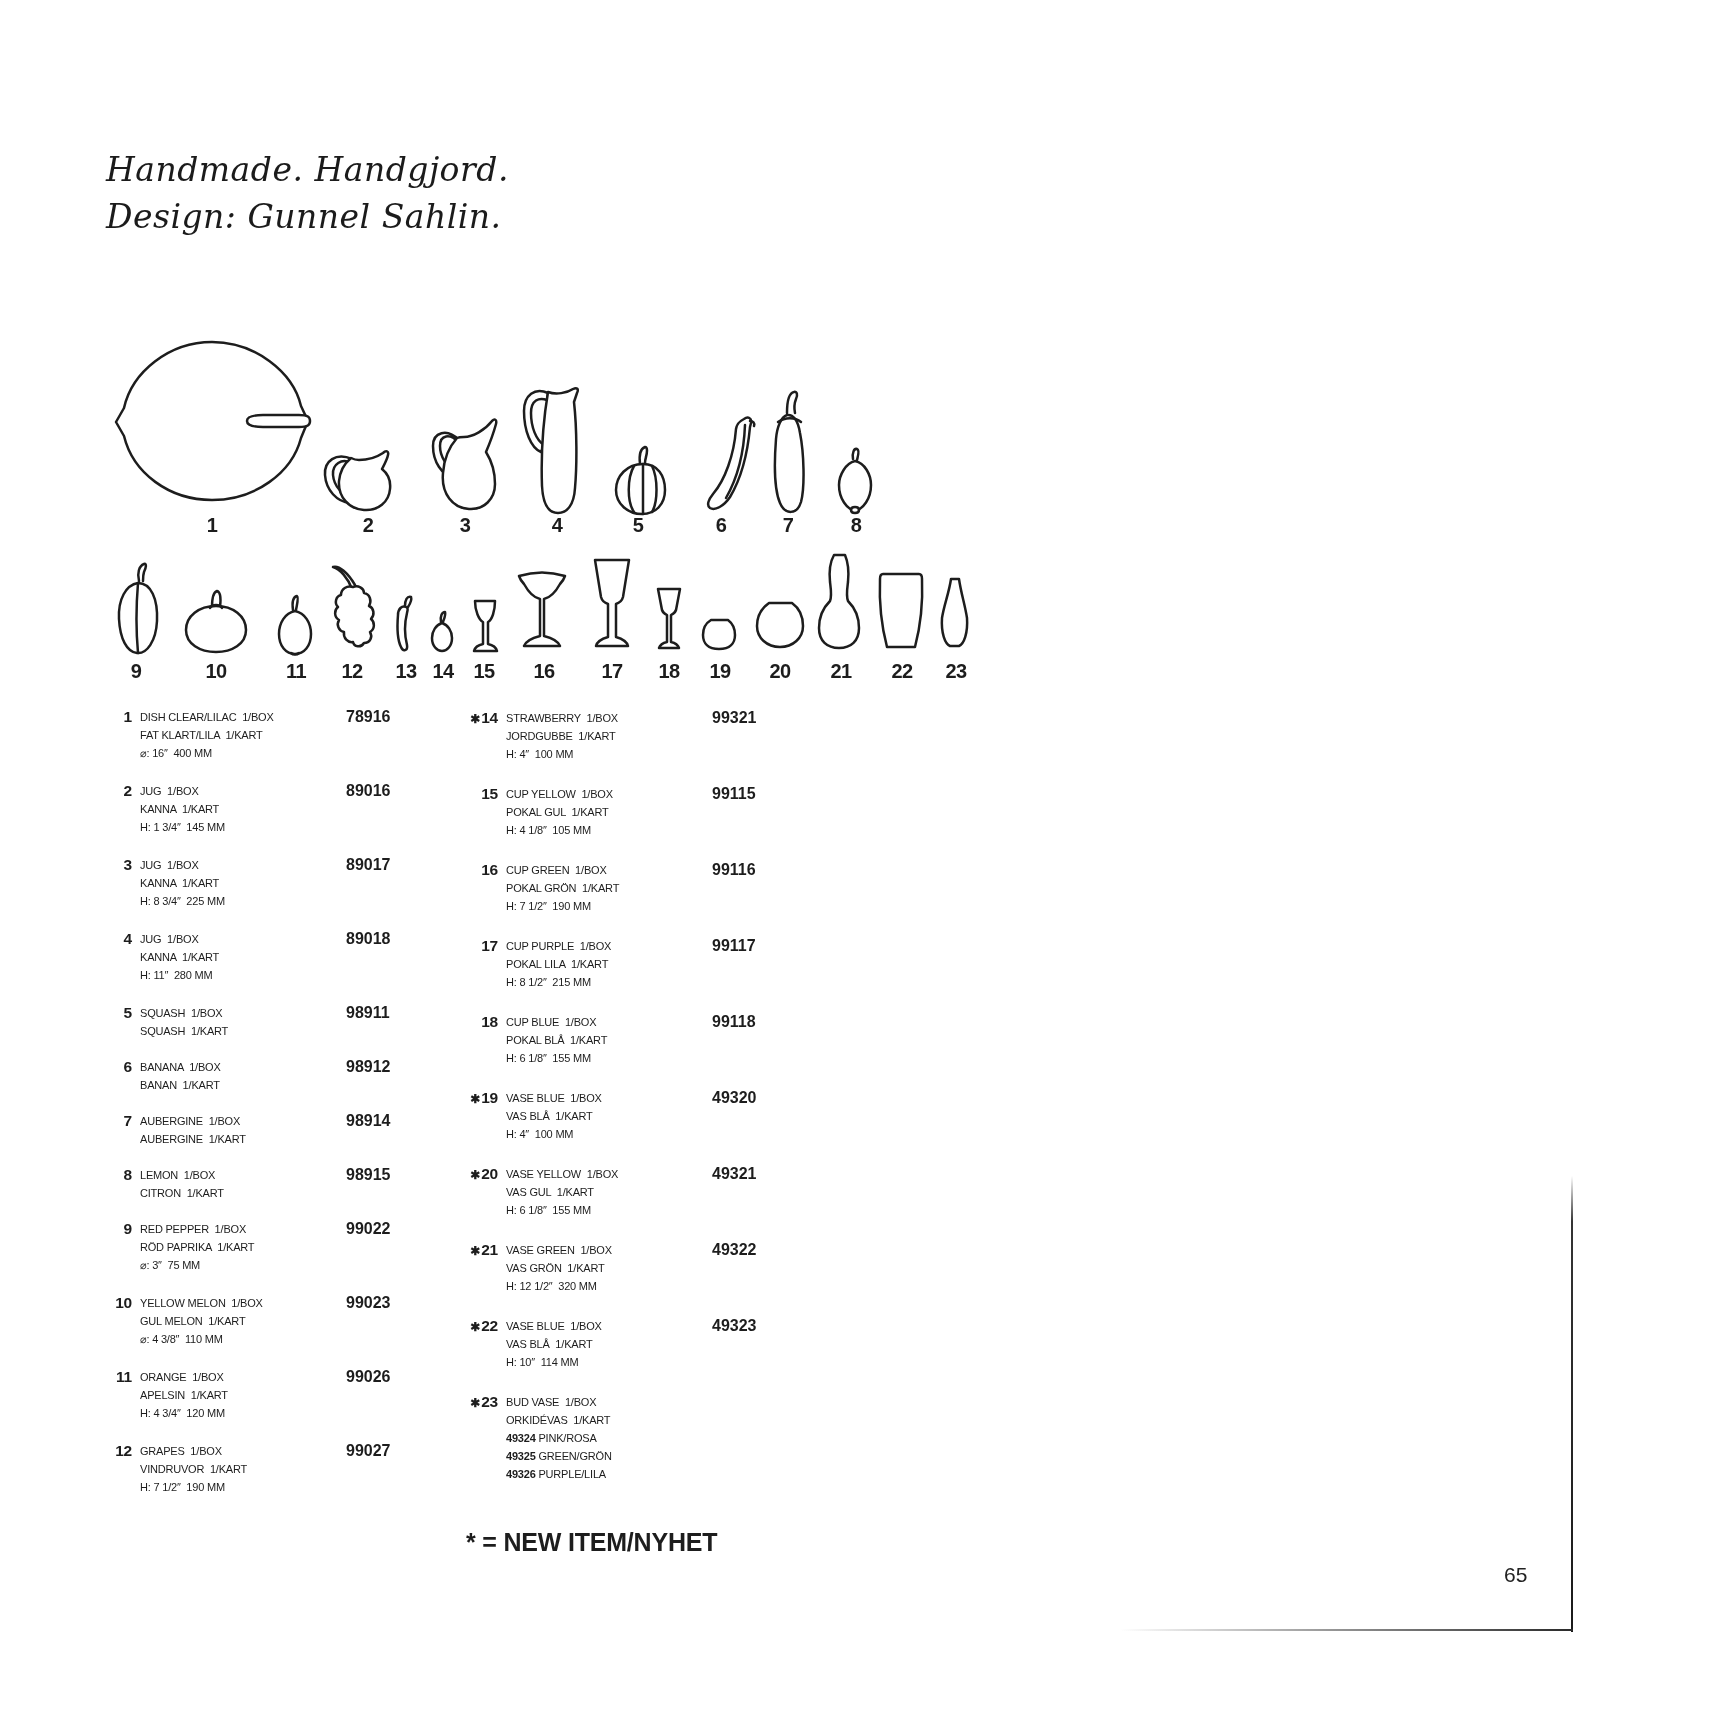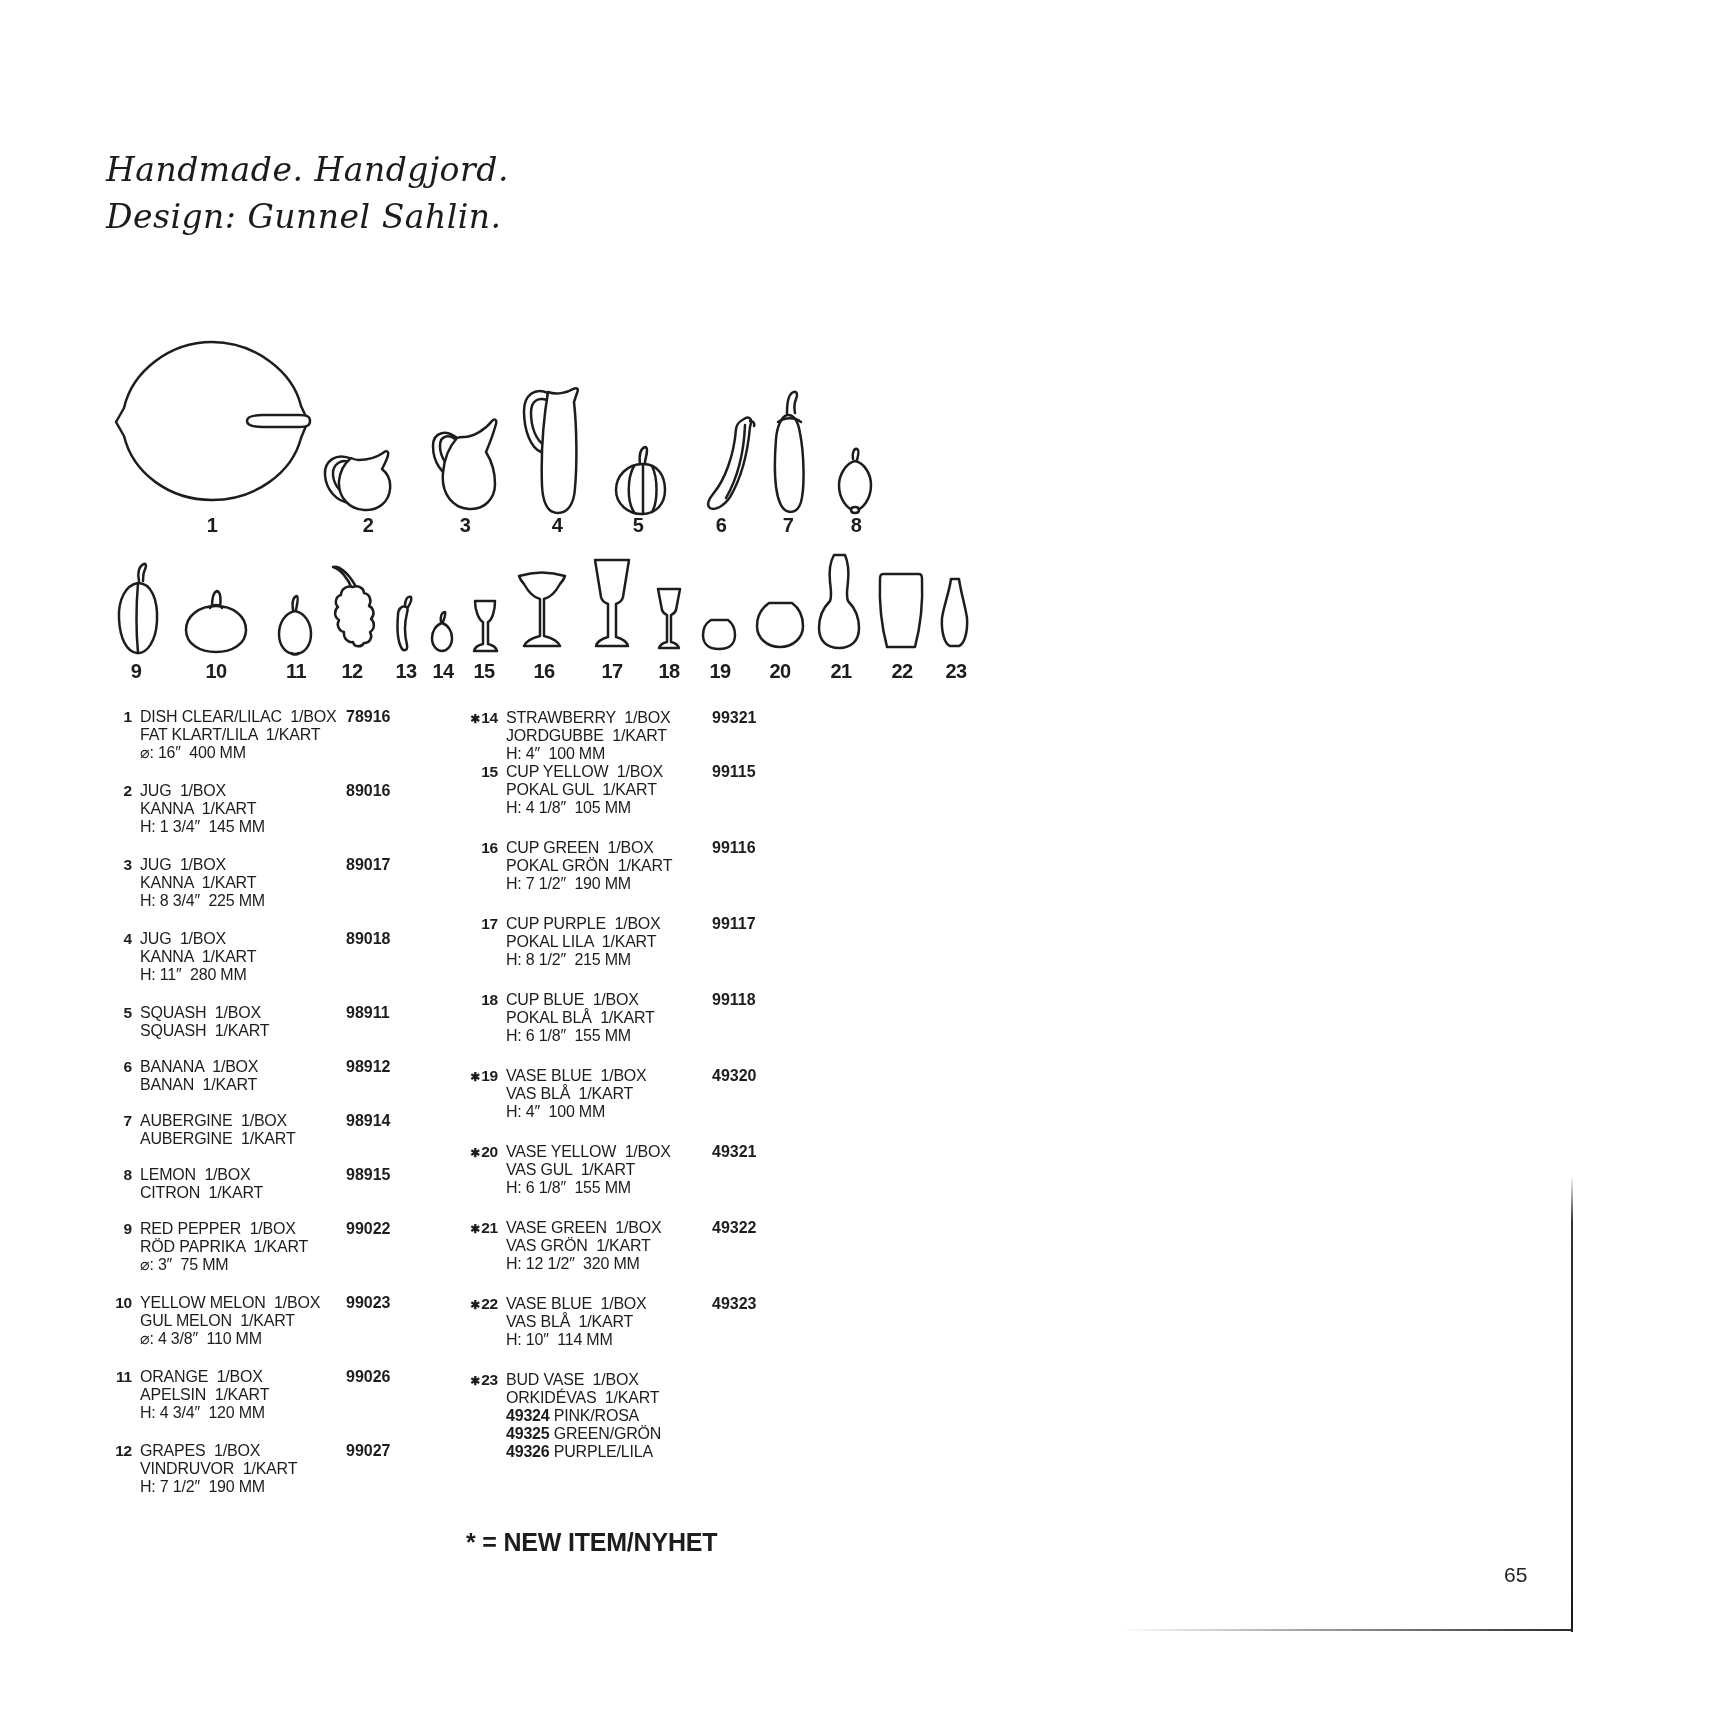--- a/index.html
+++ b/index.html
@@ -13,21 +13,21 @@
   .fig svg path{stroke:#1d1d1d;stroke-width:2.5;fill:none;stroke-linecap:round;stroke-linejoin:round}
   .fig svg path.w{fill:#fff}
   .fig-num{position:absolute;transform:translateX(-50%);font-size:20px;font-weight:700;letter-spacing:-.5px}
   .col{position:absolute;width:350px}
   .col-left{left:96px;top:708px}
   .col-right{left:462px;top:709px}
   .entry{position:relative;display:flex}
   .num{flex:0 0 36px;width:36px;text-align:right;padding-right:8px;font-weight:700;
        font-size:15.5px;line-height:18px;letter-spacing:-.2px;white-space:pre}
   .star{font-size:12px;margin-right:1px}
-  .lines{font-size:16px;line-height:18px;letter-spacing:-.2px}
+  .lines{font-size:11px;line-height:18px;letter-spacing:-.2px}
   .lines div{white-space:pre}
   .vcode{font-weight:700}
   .code{position:absolute;left:250px;top:0;font-weight:700;font-size:16px}
   .footnote{position:absolute;left:466px;top:1528px;font-size:25px;font-weight:700;letter-spacing:-.2px}
   .pageno{position:absolute;left:1504px;top:1563px;font-size:21px;color:#222}
   .edge-v{position:absolute;left:1571px;top:1176px;width:2px;height:456px;
           background:linear-gradient(to bottom,rgba(30,30,30,0),rgba(30,30,30,.9) 10%,#1a1a1a)}
   .edge-h{position:absolute;left:1120px;top:1629px;width:453px;height:2px;
           background:linear-gradient(to right,rgba(60,60,60,0),rgba(70,70,70,.55) 45%,#2a2a2a)}
 </style>
@@ -306,21 +306,21 @@
         <div class="num"><span>12</span></div>
         <div class="lines">
           <div>GRAPES  1/BOX</div>
           <div>VINDRUVOR  1/KART</div>
           <div>H: 7 1/2″  190 MM</div>
         </div>
         <div class="code">99027</div>
       </div>
     </div>
   <div class="col col-right">
-      <div class="entry" style="">
+      <div class="entry" style="margin-bottom: 22px;">
         <div class="num"><span class="star">✱</span><span>14</span></div>
         <div class="lines">
           <div>STRAWBERRY  1/BOX</div>
           <div>JORDGUBBE  1/KART</div>
           <div>H: 4″  100 MM</div>
         </div>
         <div class="code">99321</div>
       </div>
       <div class="entry" style="margin-bottom: 22px;">
         <div class="num"><span>15</span></div>

